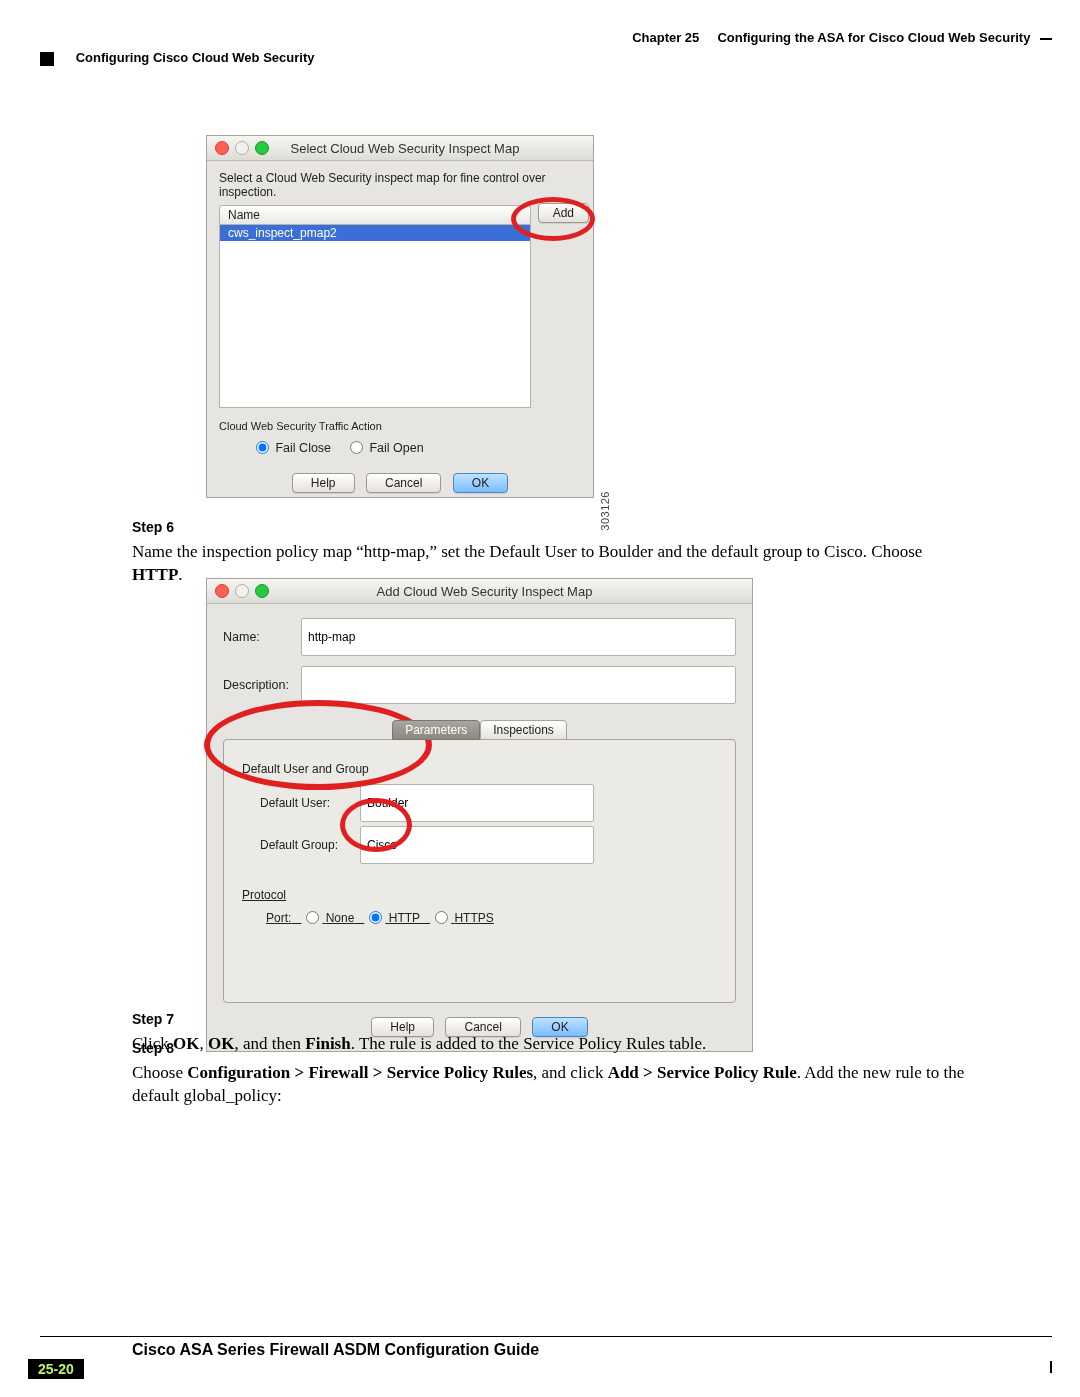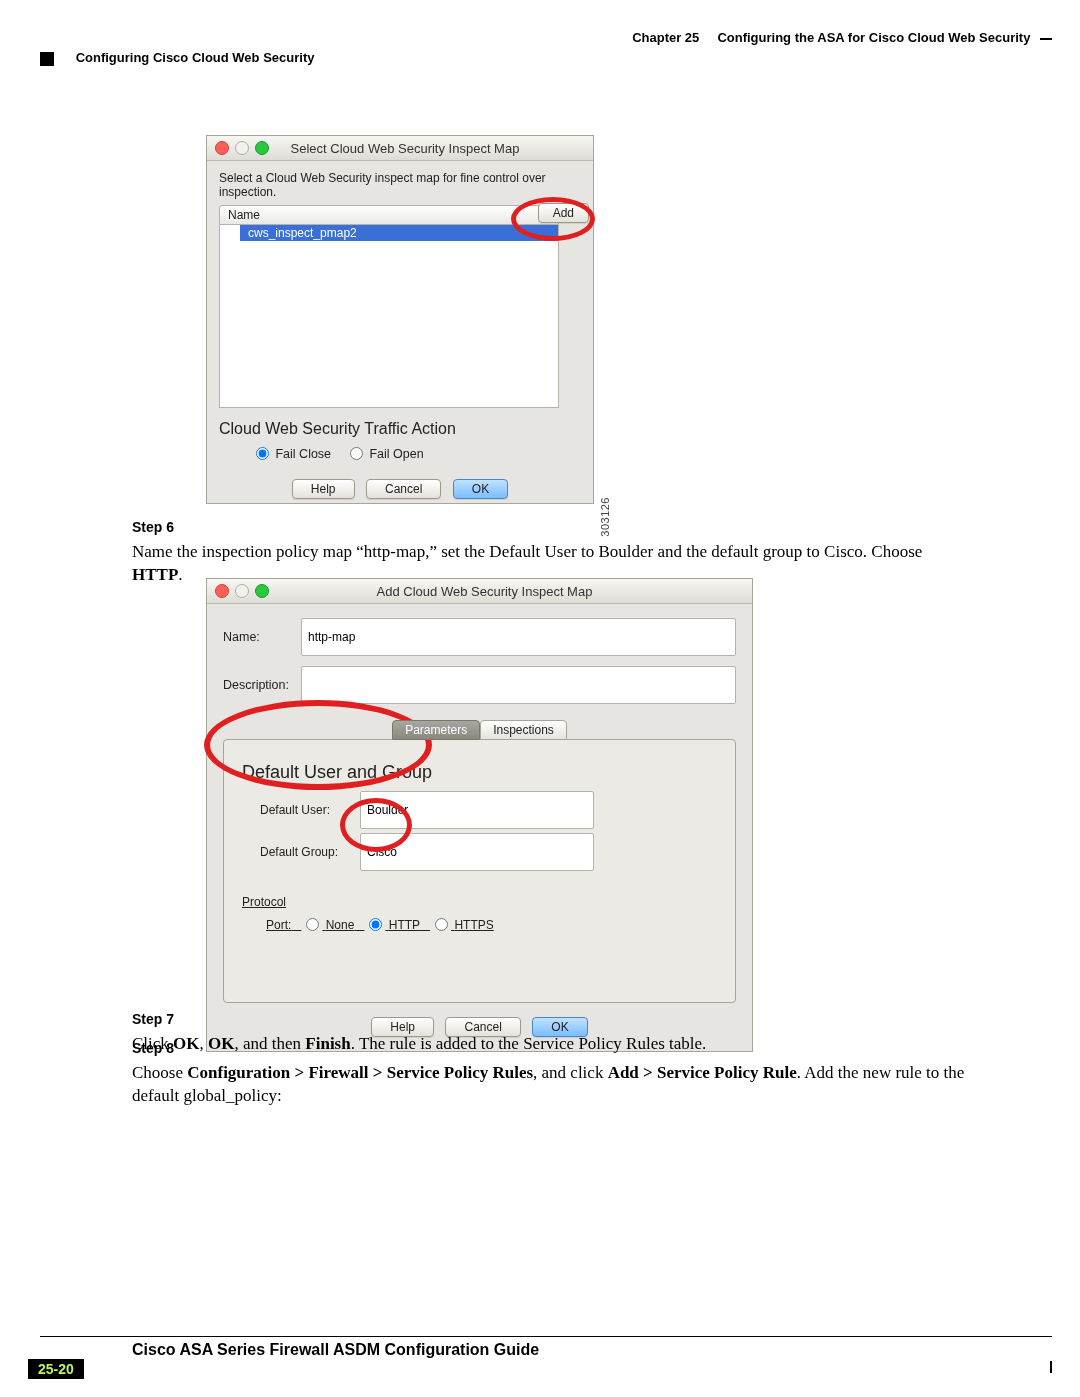--- a/index.html
+++ b/index.html
@@ -89,21 +89,20 @@
     height: 182px;
     overflow: hidden;
   }
   .selected-row {
     background: #3a6fd8;
     color: #fff;
     padding: 0 8px;
     font-size: 12px;
     height: 16px;
     line-height: 16px;
-    margin-left: 20px;
   }
   .btn {
     display: inline-block;
     background: linear-gradient(#ffffff,#e4e2db);
     border: 1px solid #9d998e;
     border-radius: 4px;
     padding: 2px 14px;
     font-size: 12px;
     text-align: center;
     color: #222;
@@ -119,21 +118,21 @@
     right: 4px;
     top: 42px;
   }
   .red-ring {
     position: absolute;
     border: 5px solid #e02020;
     border-radius: 50%;
     pointer-events: none;
   }
   .ring1 { width: 74px; height: 34px; right: -2px; top: 36px; }
-  .traffic-action { margin-top: 12px; font-size: 16px; }
+  .traffic-action { margin-top: 12px; font-size: 11px; }
   .radio-row { margin-top: 6px; padding-left: 32px; }
   input[type=radio] { vertical-align: -2px; }
   .btnrow { text-align: center; margin-top: 18px; }
   .btnrow .btn { margin: 0 4px; padding: 2px 18px; }
   .sidecode {
     position: absolute;
     right: -18px;
     bottom: 6px;
     font-size: 11px;
     color: #444;
@@ -190,21 +189,21 @@
     color: #fff;
     border-color: #7a776e;
   }
   .tabpanel {
     border: 1px solid #a7a49c;
     background: #eceae4;
     padding: 22px 18px 40px;
     min-height: 200px;
     border-radius: 4px;
   }
-  .grp-title { font-size: 18px; margin-bottom: 8px; }
+  .grp-title { font-size: 12px; margin-bottom: 8px; }
   .sm-row { display: flex; align-items: center; margin: 4px 0 4px 18px; font-size: 12px; }
   .sm-row label { width: 100px; }
   .sm-row .txt { width: 220px; flex: 0 0 220px; }
   .proto-row { margin-top: 24px; font-size: 12px; text-decoration: underline; }
   .proto-opts { margin-top: 6px; padding-left: 24px; }
   .ring2a { left: 204px; top: 700px; width: 216px; height: 78px; border-width: 6px; }
   .ring2b { left: 340px; top: 798px; width: 62px; height: 44px; border-width: 5px; }
   .footer-line {
     position: absolute;
     left: 40px;
@@ -257,21 +256,21 @@
 
   <div class="win win1">
     <div class="titlebar">
       <div class="tb-dot dot-red"></div>
       <div class="tb-dot dot-gray1"></div>
       <div class="tb-dot dot-grn"></div>
       <div class="tb-title">Select Cloud Web Security Inspect Map</div>
     </div>
     <div class="win1-body" style="position:relative;">
       <div class="instruction">Select a Cloud Web Security inspect map for fine control over inspection.</div>
-      <div style="width:340px;">
+      <div style="width:312px;">
         <div class="tbl-head">
           <span>Name</span>
         </div>
         <div class="listpanel">
           <div class="selected-row">cws_inspect_pmap2</div>
         </div>
       </div>
       <div class="add-wrap">
         <span class="btn">Add</span>
       </div>

